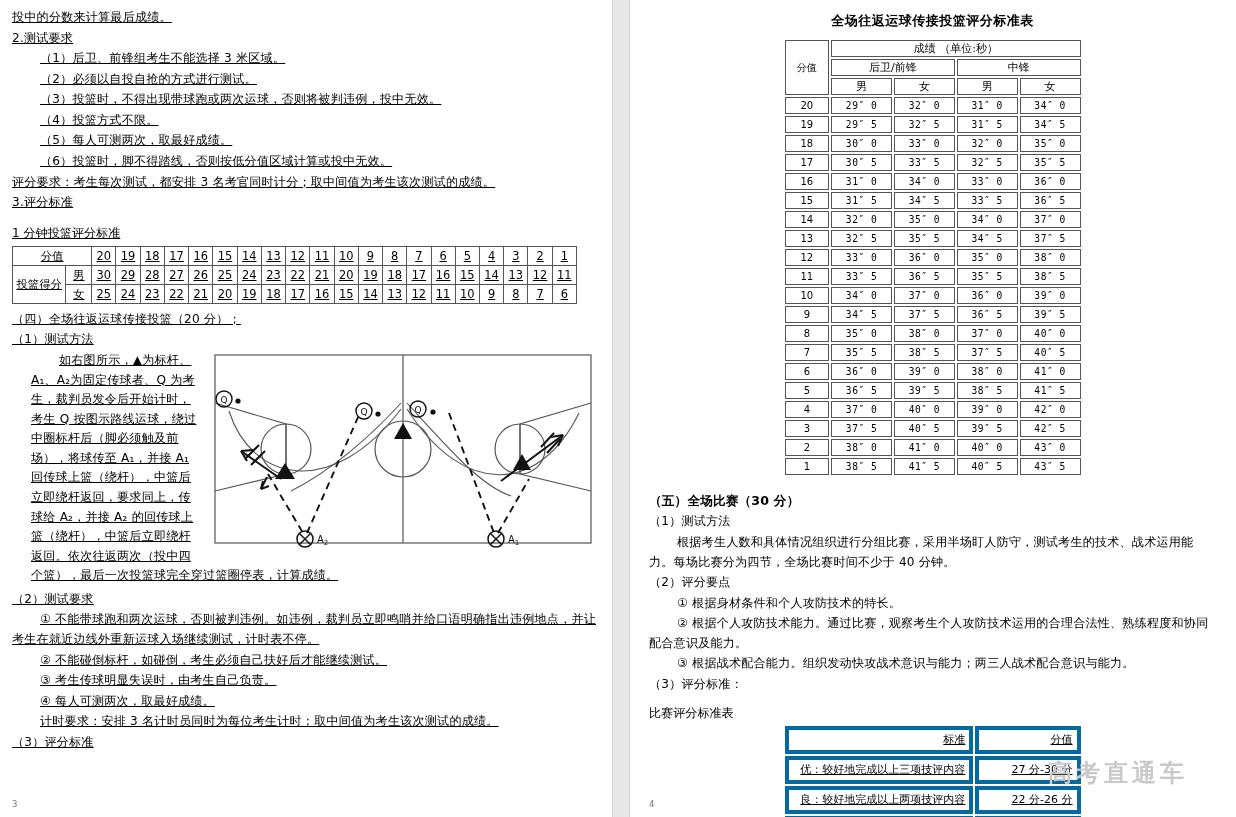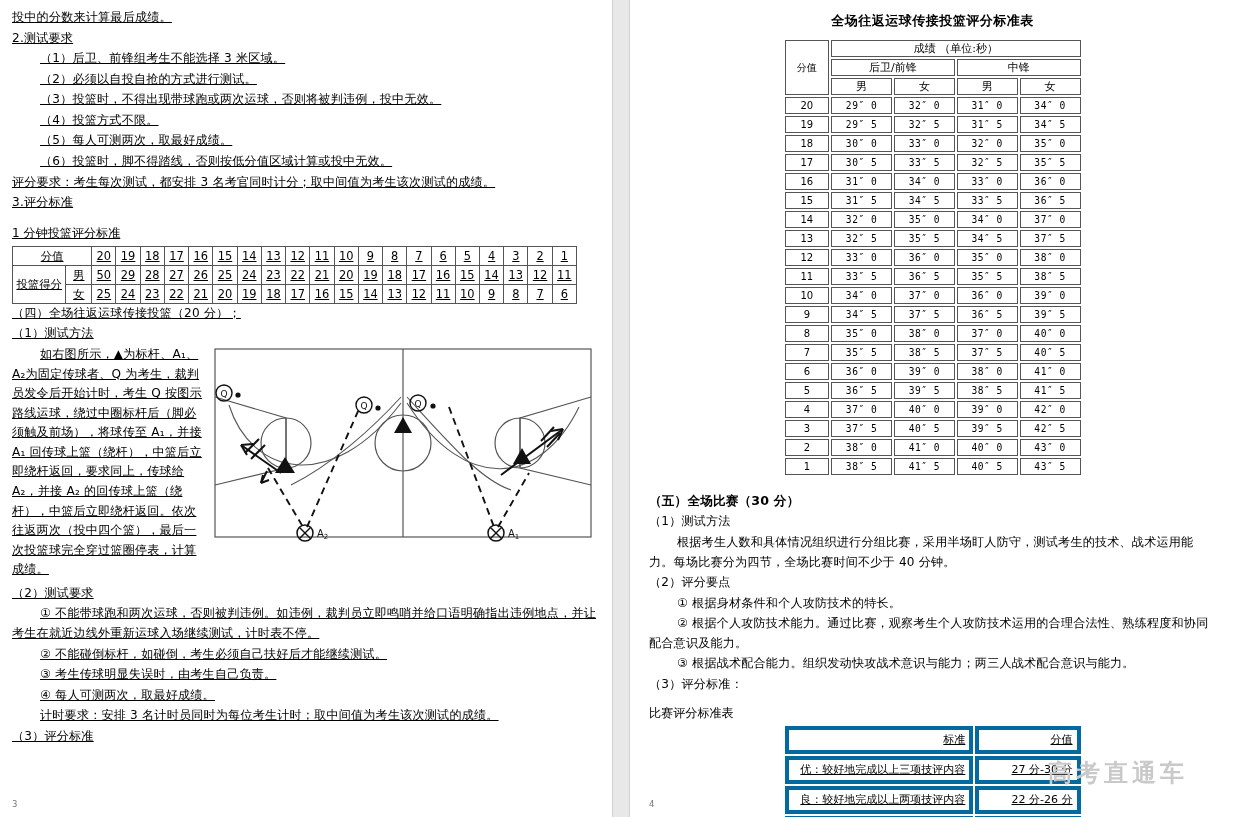--- a/index.html
+++ b/index.html
@@ -31,21 +31,21 @@
   table.shoot{width:565px;}
   table.shoot td{height:18px;line-height:18px;}
   table.shoot td.lbl{width:56px;}
   table.shoot td.sex{width:26px;}
   table.shoot td.v{width:24px;}
 
   
   .court-wrap{position:relative;float:right;width:385px;height:210px;margin:0 0 2px 8px;}
   .court-wrap svg{display:block;}
 
-  .textflow{font-size:12.1px;line-height:1.62;}
+  .textflow{font-size:12.1px;line-height:1.62;margin-left:19px;}
   .textflow p{margin:0;}
 
   
   table.score{width:300px;margin:0 auto;font-size:10.6px;}
   table.score td{border:1px solid #555;text-align:center;height:15px;line-height:15px;padding:0;}
   table.score td.hdr{font-size:11px;}
   table.score td.val{width:66px;font-family:"DejaVu Sans Mono","Liberation Mono",monospace;font-size:9.6px;letter-spacing:.5px;}
   table.score td.pt{width:48px;font-size:10px;}
 
   
@@ -105,21 +105,21 @@
           <td class="v">6</td>
           <td class="v">5</td>
           <td class="v">4</td>
           <td class="v">3</td>
           <td class="v">2</td>
           <td class="v">1</td>
         </tr>
         <tr>
           <td class="lbl" rowspan="2">投篮得分</td>
           <td class="sex">男</td>
-          <td class="v">50</td>
+          <td class="v">30</td>
           <td class="v">29</td>
           <td class="v">28</td>
           <td class="v">27</td>
           <td class="v">26</td>
           <td class="v">25</td>
           <td class="v">24</td>
           <td class="v">23</td>
           <td class="v">22</td>
           <td class="v">21</td>
           <td class="v">20</td>
@@ -152,21 +152,21 @@
           <td class="v">11</td>
           <td class="v">10</td>
           <td class="v">9</td>
           <td class="v">8</td>
           <td class="v">7</td>
           <td class="v">6</td>
         </tr>
       </tbody>
   </table>
 
-  <p style="">（四）全场往返运球传接投篮（20 分）；</p>
+  <p style="margin-top:6px;">（四）全场往返运球传接投篮（20 分）；</p>
   <p>（1）测试方法</p>
 
   <div class="court-wrap">
     <svg width="385" height="200" viewBox="0 0 385 200">
 
       <rect x="4" y="4" width="376" height="188" fill="none" stroke="#555" stroke-width="1.2"></rect>
 
       <line x1="192" y1="4" x2="192" y2="192" stroke="#555" stroke-width="1.2"></line>
 
       <circle cx="192" cy="98" r="28" fill="none" stroke="#555" stroke-width="1.2"></circle>

